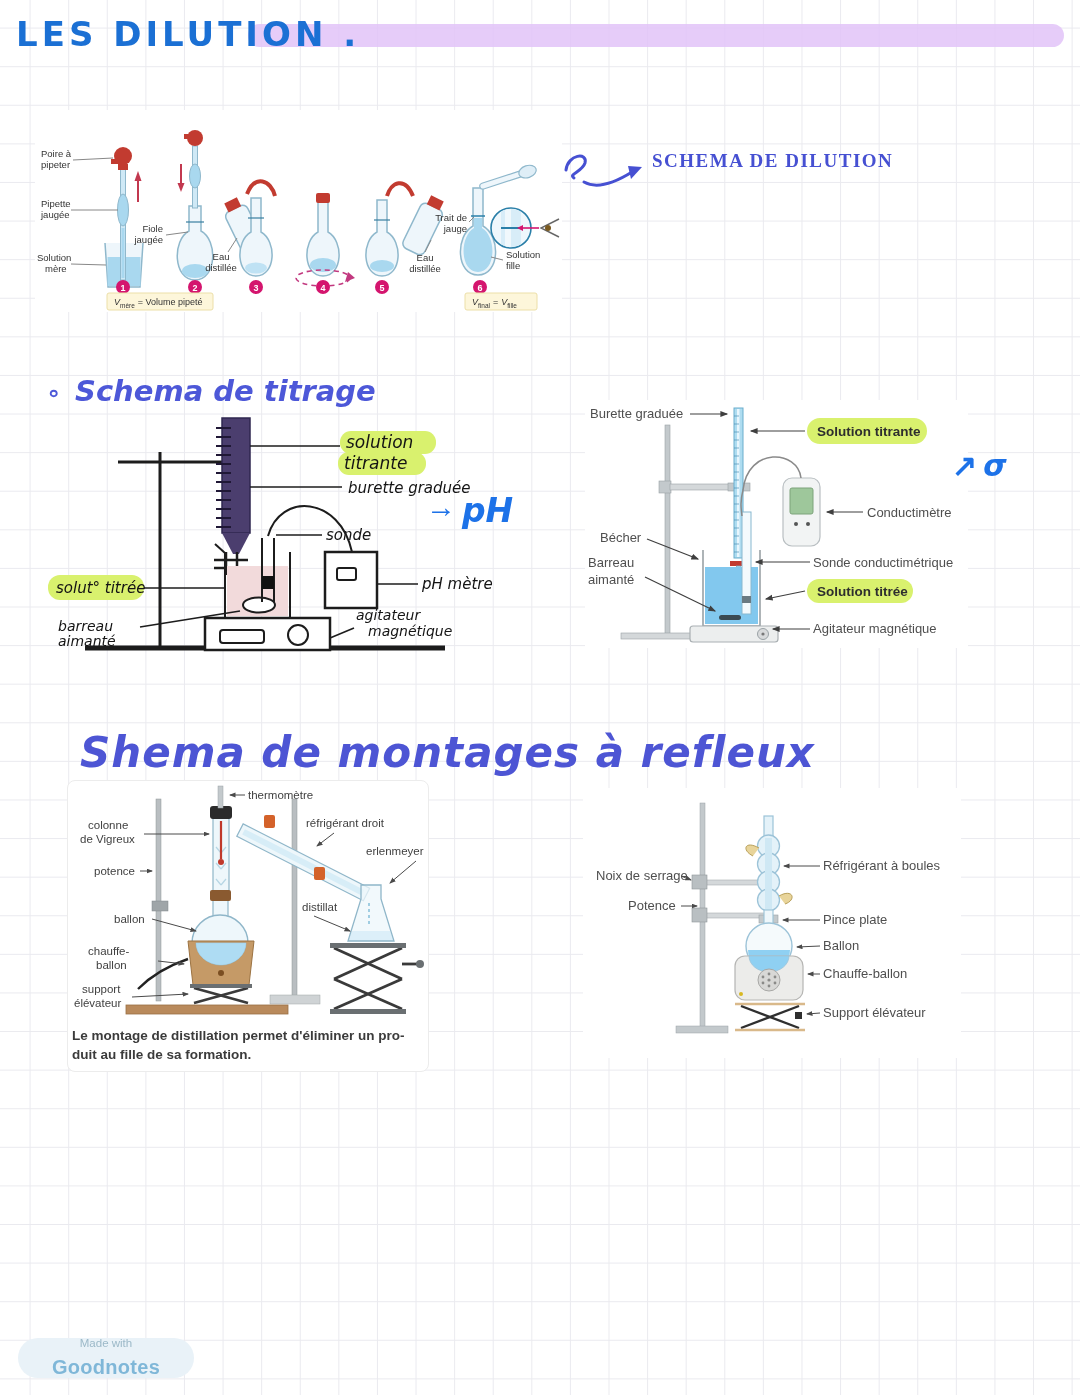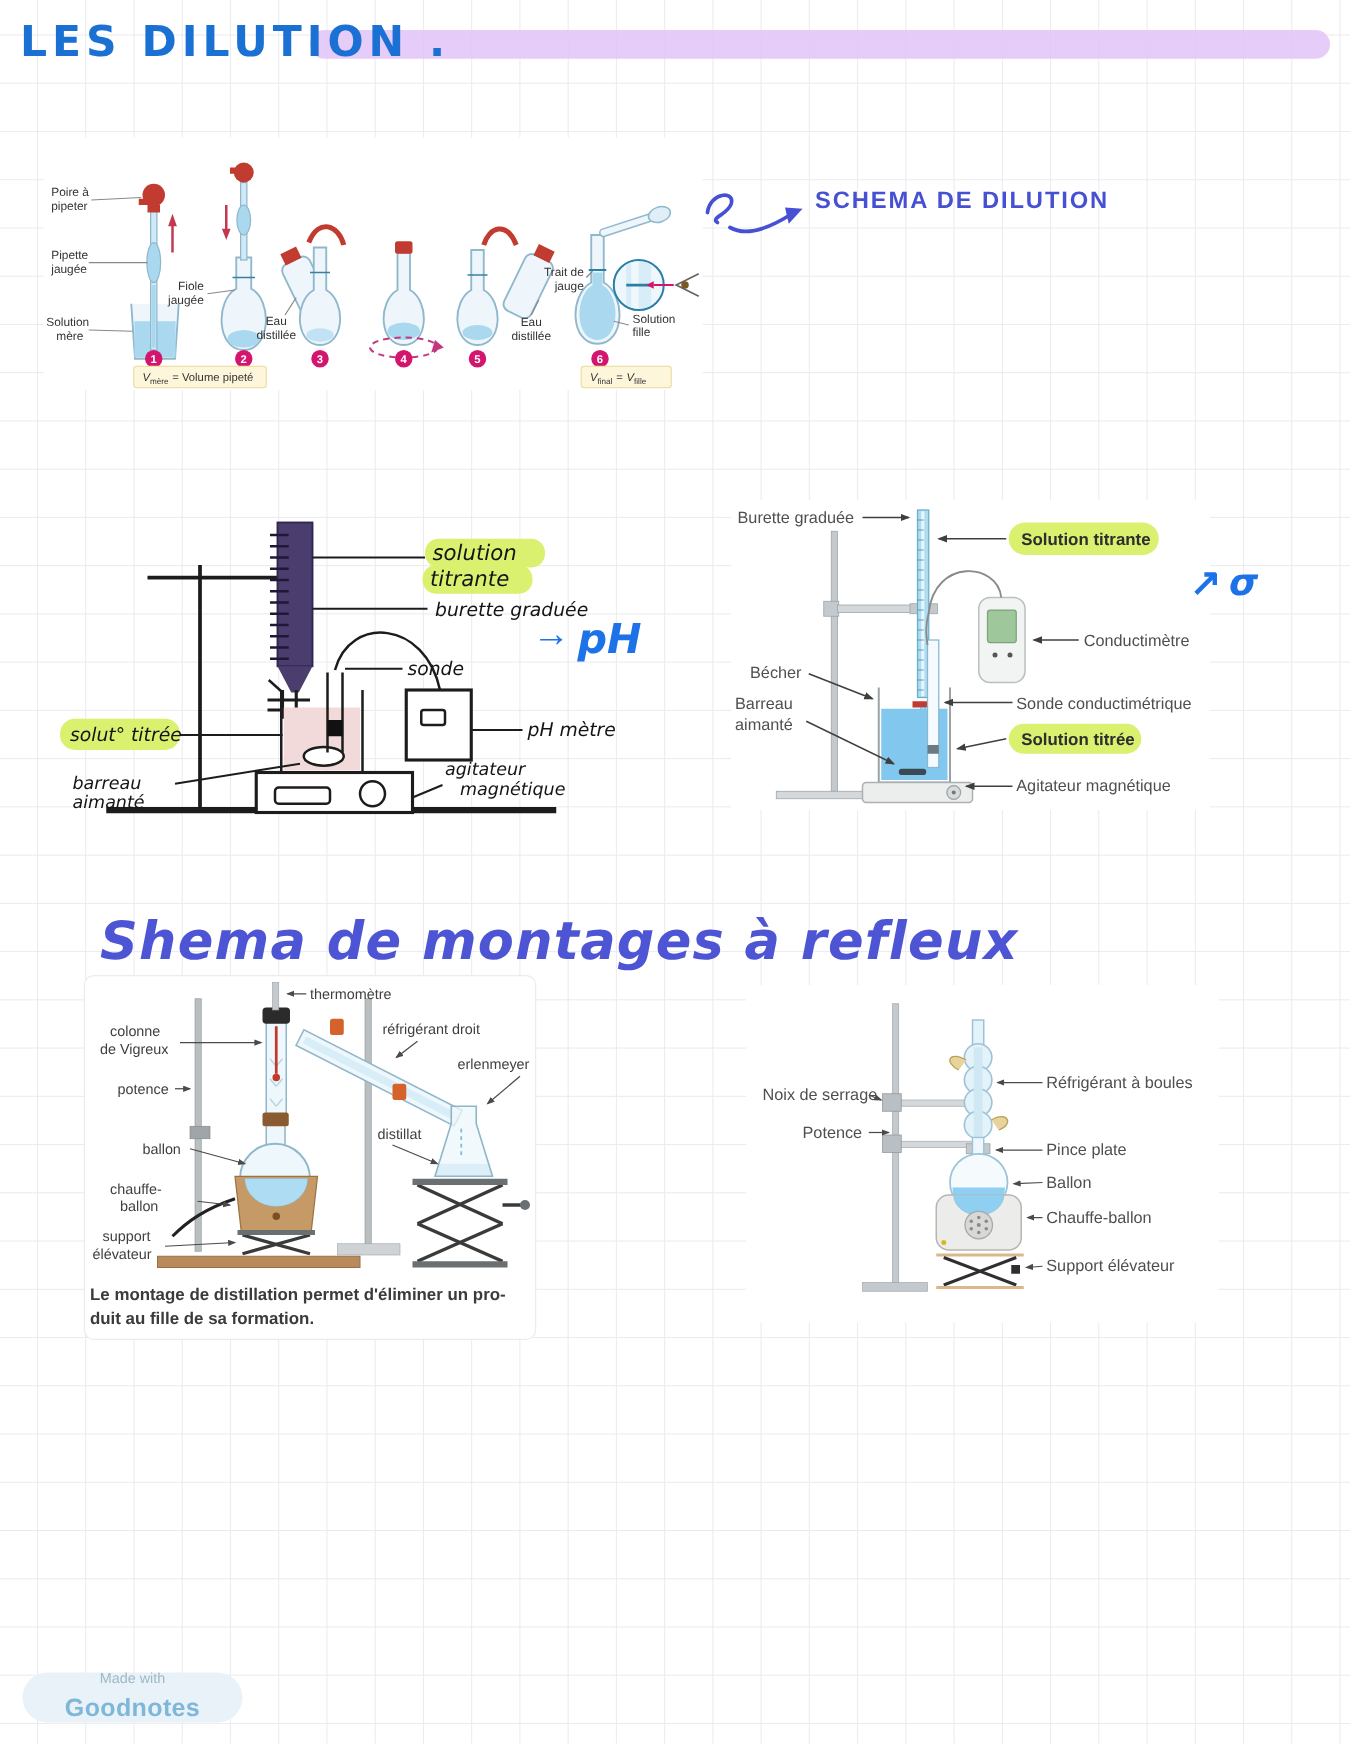--- a/index.html
+++ b/index.html
@@ -19,21 +19,21 @@
   .title{
     left:16px;top:14px;font-family:"DejaVu Sans",sans-serif;
     color:#1b70d4;font-size:34px;font-weight:700;letter-spacing:4px;
   }
   .hl-bar{
     left:248px;top:24px;width:816px;height:23px;border-radius:12px;
     background:#e2c3f8;opacity:.85;
   }
   .dilution-note{
     left:652px;top:150px;color:#4650d2;font-size:19px;font-weight:700;
-    letter-spacing:1.5px;font-family:Liberation Sans, sans-serif;
+    letter-spacing:1.5px;font-family:Liberation Serif, serif;
   }
   .svt{left:680px;top:236px;color:#3548cf;font-size:50px;font-weight:600;letter-spacing:4px;}
   .titrage-heading{left:44px;top:372px;color:#4d58d8;font-size:29px;font-weight:600;}
   .reflux-heading{left:80px;top:706px;color:#4d55d4;font-size:42px;font-weight:600;letter-spacing:1px;margin-top:22px;}
   .sigma{left:952px;top:448px;color:#1d72e8;font-size:30px;font-weight:700;}
   .footer-pill{
     left:18px;top:1338px;width:176px;height:40px;border-radius:20px;
     background:#e9f2f8;display:flex;align-items:center;justify-content:center;gap:7px;flex-direction:column;
   }
   .footer-made{color:#9cb9c8;font-size:11.5px;}
@@ -187,20 +187,23 @@
     </svg>
   </div>
 
   <svg class="abs" style="left:558px;top:148px;" width="92" height="48" viewBox="0 0 92 48">
     <path d="M8,22 C10,6 30,4 27,15 C24,24 10,26 16,30" fill="none" stroke="#4650d2" stroke-width="3" stroke-linecap="round"></path>
     <path d="M26,34 C40,42 58,34 74,24" fill="none" stroke="#4650d2" stroke-width="3" stroke-linecap="round"></path>
     <polygon points="70,18 84,19 73,31" fill="#4650d2"></polygon>
   </svg>
   <div class="abs dilution-note">SCHEMA DE DILUTION</div>
 
+  <div class="abs titrage-heading hw" style="left:46px;top:374px;">
+    <span style="font-size:24px;margin-right:14px;">∘</span><span>Schema de titrage</span>
+  </div>
 
   <svg class="abs" style="left:40px;top:402px;" width="480" height="268" viewBox="0 0 480 268">
     <line x1="45" y1="246" x2="405" y2="246" stroke="#1c1c1c" stroke-width="5"></line>
     <line x1="120" y1="50" x2="120" y2="246" stroke="#1c1c1c" stroke-width="3"></line>
     <line x1="78" y1="60" x2="207" y2="60" stroke="#1c1c1c" stroke-width="3"></line>
 
     <g>
       <rect x="182" y="16" width="28" height="115" fill="#4b3e6e" stroke="#2f2750" stroke-width="1.5"></rect>
       <polygon points="182,131 210,131 199,152 193,152" fill="#4b3e6e"></polygon>
       <g stroke="#201836" stroke-width="2">
@@ -463,21 +466,21 @@
       <line x1="348" y1="80" x2="322" y2="102" stroke="#4a4a4a" stroke-width="1" marker-end="url(#ar2)"></line>
       <text x="234" y="130" font-size="11.5" fill="#3f3f3f">distillat</text>
       <line x1="246" y1="135" x2="282" y2="150" stroke="#4a4a4a" stroke-width="1" marker-end="url(#ar2)"></line>
     </svg>
     <div class="caption-left">
       <div>Le montage de distillation permet d'éliminer un pro-</div>
       <div>duit au fille de sa formation.</div>
     </div>
   </div>
 
-  <div class="panel" style="left:597px;top:788px;width:378px;height:270px;">
+  <div class="panel" style="left:583px;top:788px;width:378px;height:270px;">
     <svg width="378" height="270" viewBox="0 0 378 270">
       <defs>
         <marker id="ar3" markerWidth="7" markerHeight="7" refX="5.5" refY="2.5" orient="auto">
           <path d="M0,0 L6.5,2.5 L0,5 Z" fill="#4a4a4a"></path>
         </marker>
       </defs>
 
       <rect x="117" y="15" width="5" height="224" fill="#c3c9cc" stroke="#9aa2a6" stroke-width="0.5"></rect>
       <rect x="93" y="238" width="52" height="7" fill="#c3c9cc" stroke="#9aa2a6" stroke-width="0.5"></rect>
 

